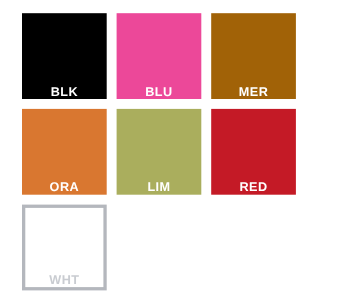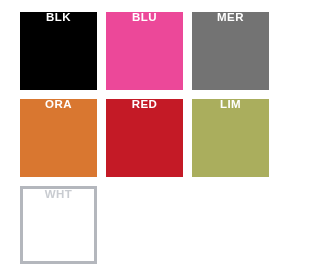--- a/index.html
+++ b/index.html
@@ -24,21 +24,21 @@
     grid-template-rows: repeat(3, 78px);
     column-gap: 9px;
     row-gap: 9px;
   }
   .swatch {
     position: relative;
     width: 77px;
     height: 78px;
     box-sizing: border-box;
     display: flex;
-    align-items: flex-start;
+    align-items: flex-end;
     justify-content: center;
   }
   .swatch-label {
     font-family: "Liberation Sans", sans-serif;
     font-size: 11.5px;
     font-weight: bold;
     letter-spacing: 0.4px;
     line-height: 1;
     user-select: none;
     white-space: nowrap;
@@ -51,28 +51,28 @@
 </head>
 <body>
 
 <div id="swatch-grid">
     <div class="swatch" style="background: rgb(0, 0, 0);">
       <span class="swatch-label" style="color: rgb(255, 255, 255);">BLK</span>
     </div>
     <div class="swatch" style="background: #ec4899;">
       <span class="swatch-label" style="color: rgb(255, 255, 255);">BLU</span>
     </div>
-    <div class="swatch" style="background: #737373;">
+    <div class="swatch" style="background: #a16207;">
       <span class="swatch-label" style="color: rgb(255, 255, 255);">MER</span>
     </div>
     <div class="swatch" style="background: rgb(217, 119, 48);">
       <span class="swatch-label" style="color: rgb(255, 255, 255);">ORA</span>
     </div>
+    <div class="swatch" style="background: rgb(170, 174, 93);">
+      <span class="swatch-label" style="color: rgb(255, 255, 255);">LIM</span>
+    </div>
     <div class="swatch" style="background: rgb(196, 26, 38);">
       <span class="swatch-label" style="color: rgb(255, 255, 255);">RED</span>
-    </div>
-    <div class="swatch" style="background: rgb(170, 174, 93);">
-      <span class="swatch-label" style="color: rgb(255, 255, 255);">LIM</span>
     </div>
     <div class="swatch swatch--outlined" style="background: rgb(255, 255, 255); border-color: rgb(180, 183, 189);">
       <span class="swatch-label" style="color: rgb(201, 204, 209);">WHT</span>
     </div>
   </div>
 
 </body></html>

